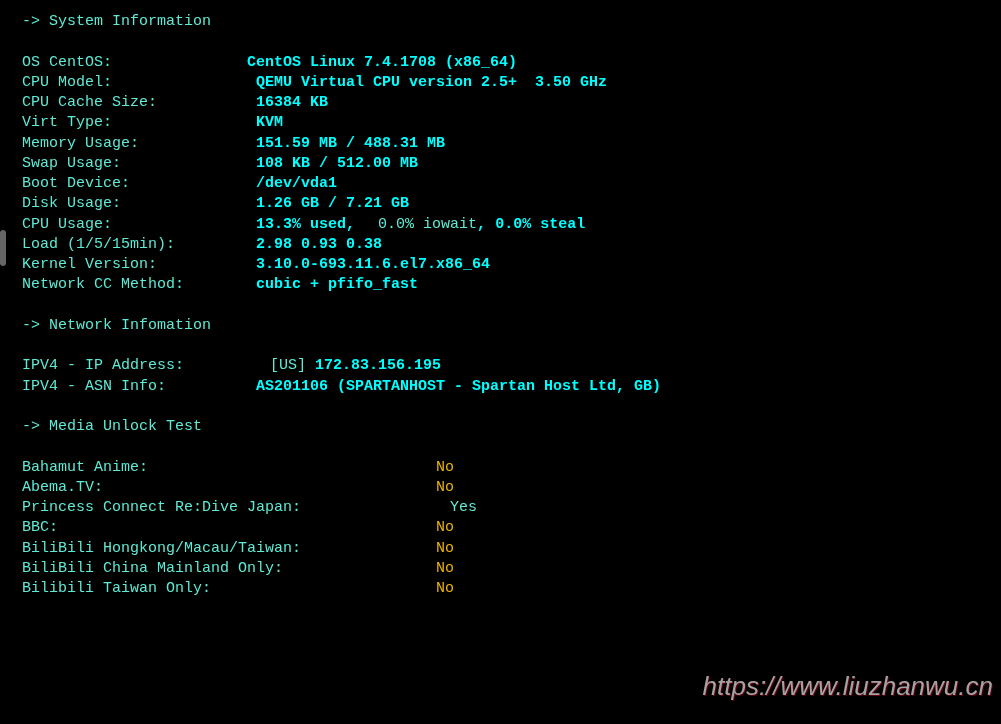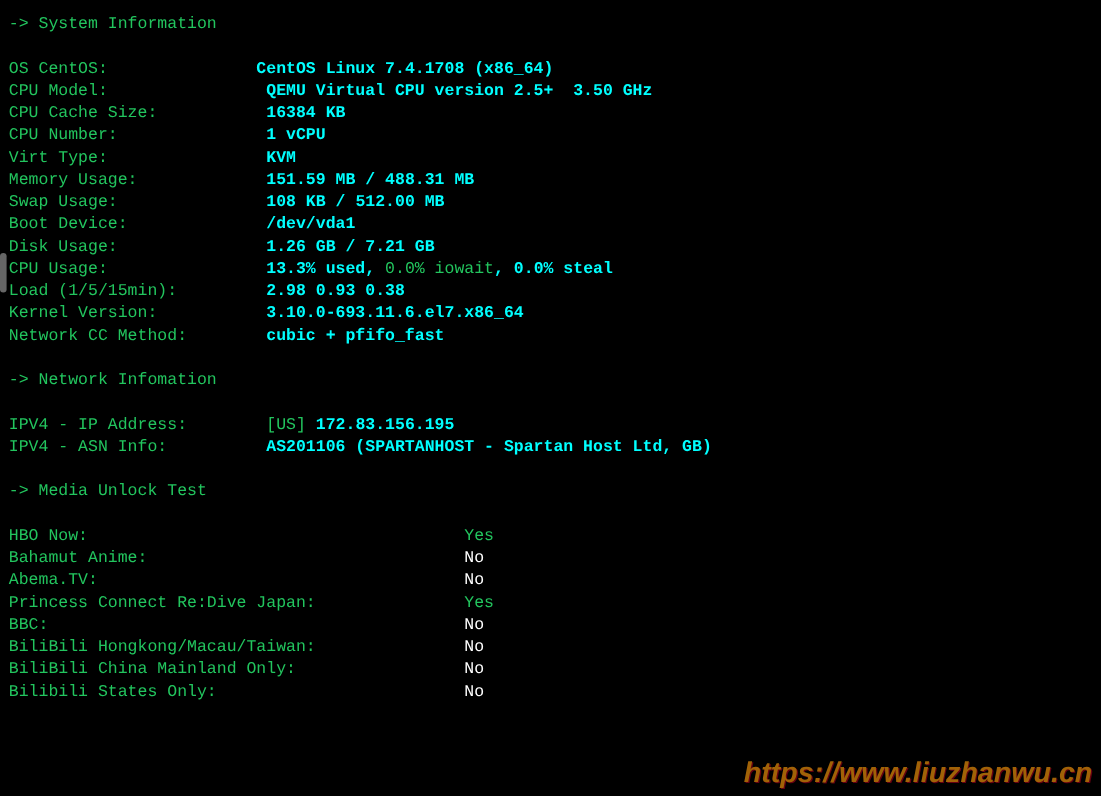--- a/index.html
+++ b/index.html
@@ -12,31 +12,31 @@
       line-height: 1.35;
       width: 1001px;
       height: 724px;
       box-sizing: border-box;
       overflow: hidden;
       position: relative;
     }
     .row {
       white-space: pre;
     }
-    .green { color: #22c55e; }
+    .green { color: #5eead4; margin-left: 14px; }
     .cyan  { color: #00ffff; font-weight: bold; }
-    .dimred{ color: #ffffff; }
+    .dimred{ color: #eab308; }
     .watermark {
       position: absolute;
       right: 8px;
-      bottom: 4px;
-      color: #a16207;
+      bottom: 20px;
+      color: #a3a3a3;
       font-family: Arial, sans-serif;
       font-size: 26px;
-      font-weight: bold;
+      font-weight: normal;
       font-style: italic;
       text-shadow: 1px 1px 0 #660011;
     }
     .scroll-indicator {
       position: absolute;
       left: 0;
       top: 230px;
       width: 6px;
       height: 36px;
       background: #666;
@@ -49,21 +49,20 @@
 <div class="scroll-indicator"></div>
 
 <div>
 
 <div class="row"><span class="green">-&gt; System Information</span></div>
 <div class="row">&nbsp;</div>
 
 <div class="row"><span class="green">OS CentOS:               </span><span class="cyan">CentOS Linux 7.4.1708 (x86_64)</span></div>
 <div class="row"><span class="green">CPU Model:                </span><span class="cyan">QEMU Virtual CPU version 2.5+  3.50 GHz</span></div>
 <div class="row"><span class="green">CPU Cache Size:           </span><span class="cyan">16384 KB</span></div>
-<div class="row"><span class="green">CPU Number:               </span><span class="cyan">1 vCPU</span></div>
 <div class="row"><span class="green">Virt Type:                </span><span class="cyan">KVM</span></div>
 <div class="row"><span class="green">Memory Usage:             </span><span class="cyan">151.59 MB</span><span class="cyan"> / </span><span class="cyan">488.31 MB</span></div>
 <div class="row"><span class="green">Swap Usage:               </span><span class="cyan">108 KB</span><span class="cyan"> / </span><span class="cyan">512.00 MB</span></div>
 <div class="row"><span class="green">Boot Device:              </span><span class="cyan">/dev/vda1</span></div>
 <div class="row"><span class="green">Disk Usage:               </span><span class="cyan">1.26 GB</span><span class="cyan"> / </span><span class="cyan">7.21 GB</span></div>
 <div class="row"><span class="green">CPU Usage:                </span><span class="cyan">13.3% used</span><span class="cyan">, </span><span class="green">0.0% iowait</span><span class="cyan">, </span><span class="cyan">0.0% steal</span></div>
 <div class="row"><span class="green">Load (1/5/15min):         </span><span class="cyan">2.98 </span><span class="cyan">0.93 </span><span class="cyan">0.38</span></div>
 <div class="row"><span class="green">Kernel Version:           </span><span class="cyan">3.10.0-693.11.6.el7.x86_64</span></div>
 <div class="row"><span class="green">Network CC Method:        </span><span class="cyan">cubic + pfifo_fast</span></div>
 
@@ -72,25 +71,24 @@
 <div class="row">&nbsp;</div>
 
 <div class="row"><span class="green">IPV4 - IP Address:        </span><span class="green">[US] </span><span class="cyan">172.83.156.195</span></div>
 <div class="row"><span class="green">IPV4 - ASN Info:          </span><span class="cyan">AS201106 (SPARTANHOST - Spartan Host Ltd, GB)</span></div>
 
 <div class="row">&nbsp;</div>
 <div class="row"><span class="green">-&gt; Media Unlock Test</span></div>
 <div class="row">&nbsp;</div>
 
 <div id="media-list">
-      <div class="row"><span class="green">HBO Now:                                      </span><span class="green">Yes</span></div>
       <div class="row"><span class="green">Bahamut Anime:                                </span><span class="dimred">No</span></div>
       <div class="row"><span class="green">Abema.TV:                                     </span><span class="dimred">No</span></div>
       <div class="row"><span class="green">Princess Connect Re:Dive Japan:               </span><span class="green">Yes</span></div>
       <div class="row"><span class="green">BBC:                                          </span><span class="dimred">No</span></div>
       <div class="row"><span class="green">BiliBili Hongkong/Macau/Taiwan:               </span><span class="dimred">No</span></div>
       <div class="row"><span class="green">BiliBili China Mainland Only:                 </span><span class="dimred">No</span></div>
-      <div class="row"><span class="green">Bilibili States Only:                         </span><span class="dimred">No</span></div>
+      <div class="row"><span class="green">Bilibili Taiwan Only:                         </span><span class="dimred">No</span></div>
     </div>
 
 </div>
 
 <div class="watermark">https://www.liuzhanwu.cn</div>
 
 </body></html>

